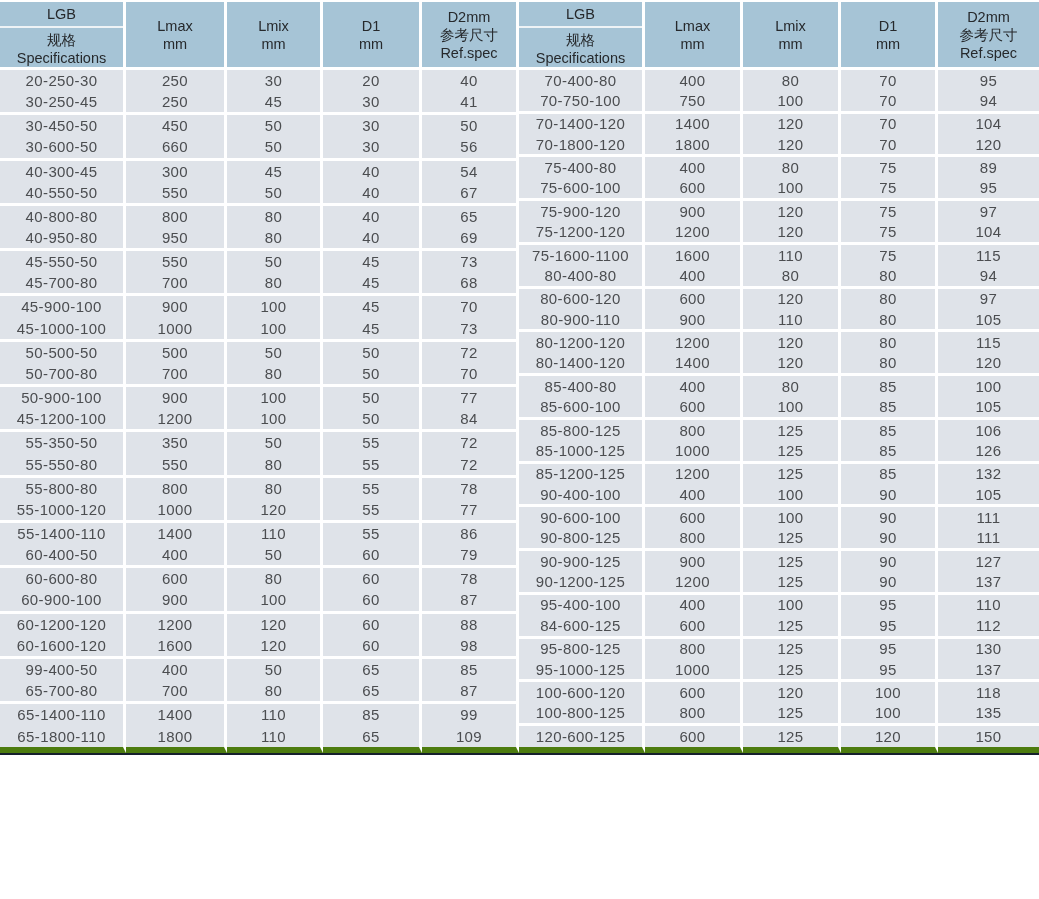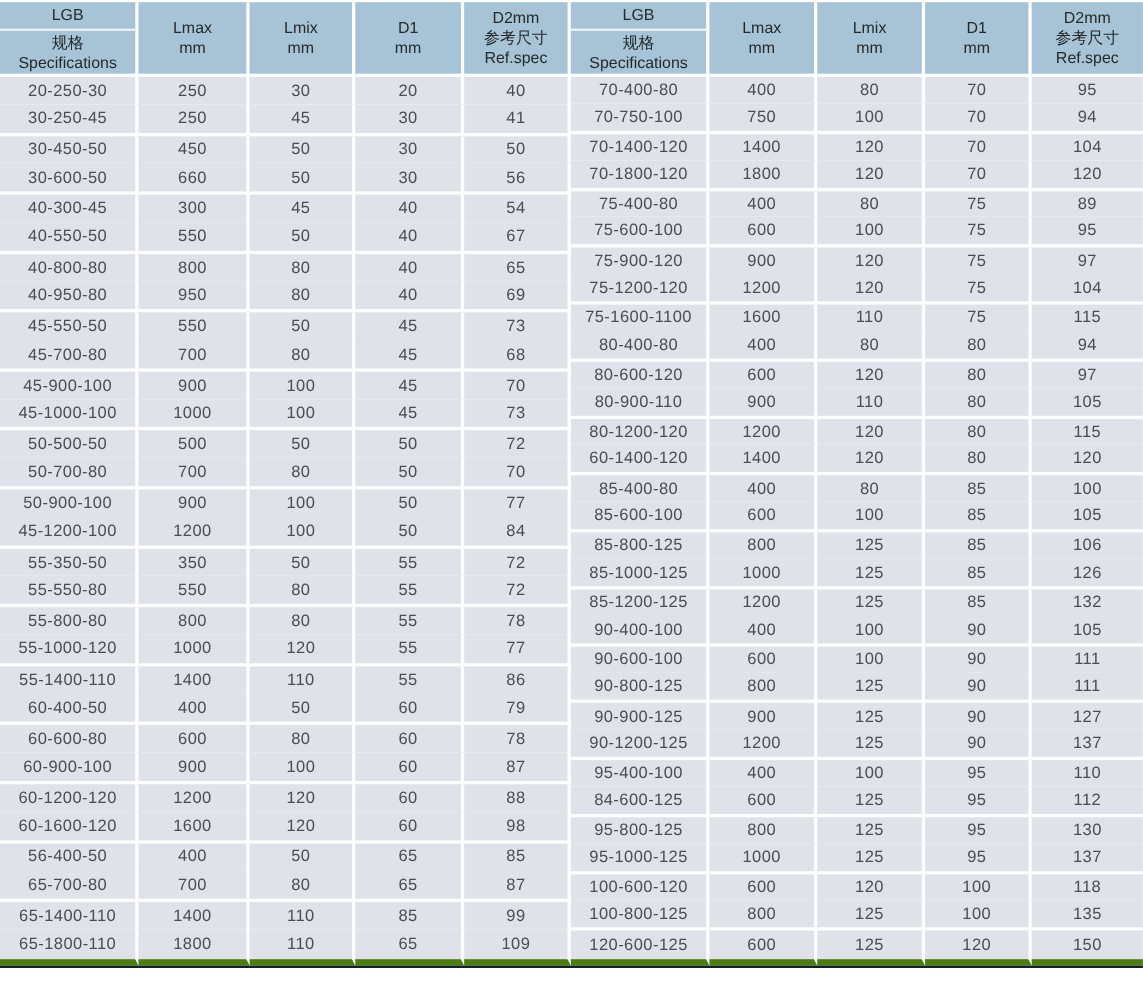--- a/index.html
+++ b/index.html
@@ -1,17 +1,17 @@
 <!DOCTYPE html>
 <html><head>
 <meta charset="utf-8">
 <style>
   html,body{margin:0;padding:0;background:#ffffff;}
   .page{
-    width:1039px;height:880px;box-sizing:border-box;
+    width:1039px;height:755px;box-sizing:border-box;
     display:flex;flex-direction:column;
     font-family:"Liberation Sans","DejaVu Sans",sans-serif;
     background:#ffffff;position:relative;
   }
   .tables{flex:1;display:flex;padding-top:2px;min-height:0;}
   table{
     border-collapse:separate;border-spacing:0;table-layout:fixed;
     height:100%;
   }
   table.left{width:519px;}
@@ -262,21 +262,21 @@
             <td>88</td>
           </tr>
           <tr>
             <td>60-1600-120</td>
             <td>1600</td>
             <td>120</td>
             <td>60</td>
             <td>98</td>
           </tr>
           <tr>
-            <td>56-400-50</td>
+            <td>99-400-50</td>
             <td>400</td>
             <td>50</td>
             <td>65</td>
             <td>85</td>
           </tr>
           <tr>
             <td>65-700-80</td>
             <td>700</td>
             <td>80</td>
             <td>65</td>
@@ -421,21 +421,21 @@
             <td>105</td>
           </tr>
           <tr>
             <td>80-1200-120</td>
             <td>1200</td>
             <td>120</td>
             <td>80</td>
             <td>115</td>
           </tr>
           <tr>
-            <td>60-1400-120</td>
+            <td>80-1400-120</td>
             <td>1400</td>
             <td>120</td>
             <td>80</td>
             <td>120</td>
           </tr>
           <tr>
             <td>85-400-80</td>
             <td>400</td>
             <td>80</td>
             <td>85</td>

